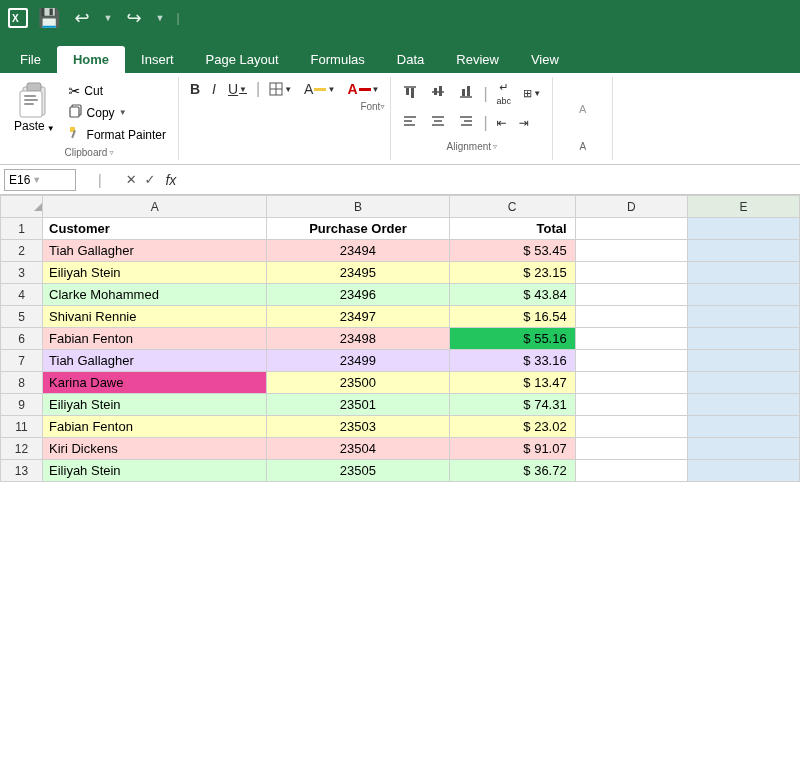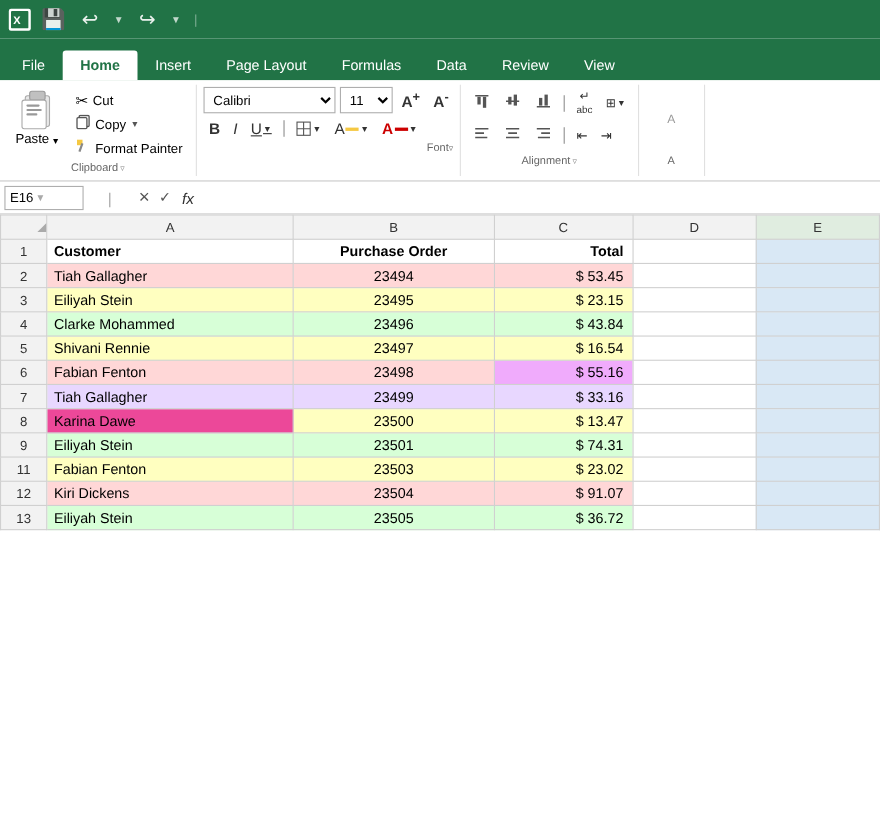--- a/index.html
+++ b/index.html
@@ -380,30 +380,20 @@
         </div>
       </div>
     </div>
     <div class="ribbon-group-label">
       <span>Clipboard</span>
       <span class="expand-icon">▿</span>
     </div>
   </div>
 
   <div class="font-group">
-    <div class="font-row1">
-      <select class="font-select">
-        <option>Calibri</option>
-      </select>
-      <select class="size-select">
-        <option>11</option>
-      </select>
-      <button class="font-btn" title="Increase Font Size">A<sup>+</sup></button>
-      <button class="font-btn" title="Decrease Font Size">A<sup>-</sup></button>
-    </div>
     <div class="font-row2">
       <button class="fmt-btn" style="font-weight:bold">B</button>
       <button class="fmt-btn" style="font-style:italic">I</button>
       <button class="fmt-btn underline-btn">U <span class="small-arrow">▼</span></button>
       <span style="color:#aaa;margin:0 2px">|</span>
       <button class="fmt-btn">
         <svg width="14" height="14" viewBox="0 0 14 14">
           <rect x="1" y="1" width="12" height="12" fill="none" stroke="#555" stroke-width="1"></rect>
           <line x1="7" y1="1" x2="7" y2="13" stroke="#555" stroke-width="1"></line>
           <line x1="1" y1="7" x2="13" y2="7" stroke="#555" stroke-width="1"></line>
@@ -572,21 +562,21 @@
     <td class="cell-a" style="background:#ffffc0">Shivani Rennie</td>
     <td class="cell-b" style="background:#ffffc0">23497</td>
     <td class="cell-c" style="background:#ffffc0">$ 16.54</td>
     <td class="cell-d"></td>
     <td class="cell-e"></td>
   </tr>
         <tr>
     <td class="row-header">6</td>
     <td class="cell-a" style="background:#ffd7d7">Fabian Fenton</td>
     <td class="cell-b" style="background:#ffd7d7">23498</td>
-    <td class="cell-c" style="background:#f0abfc">$ 55.16</td>
+    <td class="cell-c" style="background:#22c55e">$ 55.16</td>
     <td class="cell-d"></td>
     <td class="cell-e"></td>
   </tr>
         <tr>
     <td class="row-header">7</td>
     <td class="cell-a" style="background:#e8d7ff">Tiah Gallagher</td>
     <td class="cell-b" style="background:#e8d7ff">23499</td>
     <td class="cell-c" style="background:#e8d7ff">$ 33.16</td>
     <td class="cell-d"></td>
     <td class="cell-e"></td>

